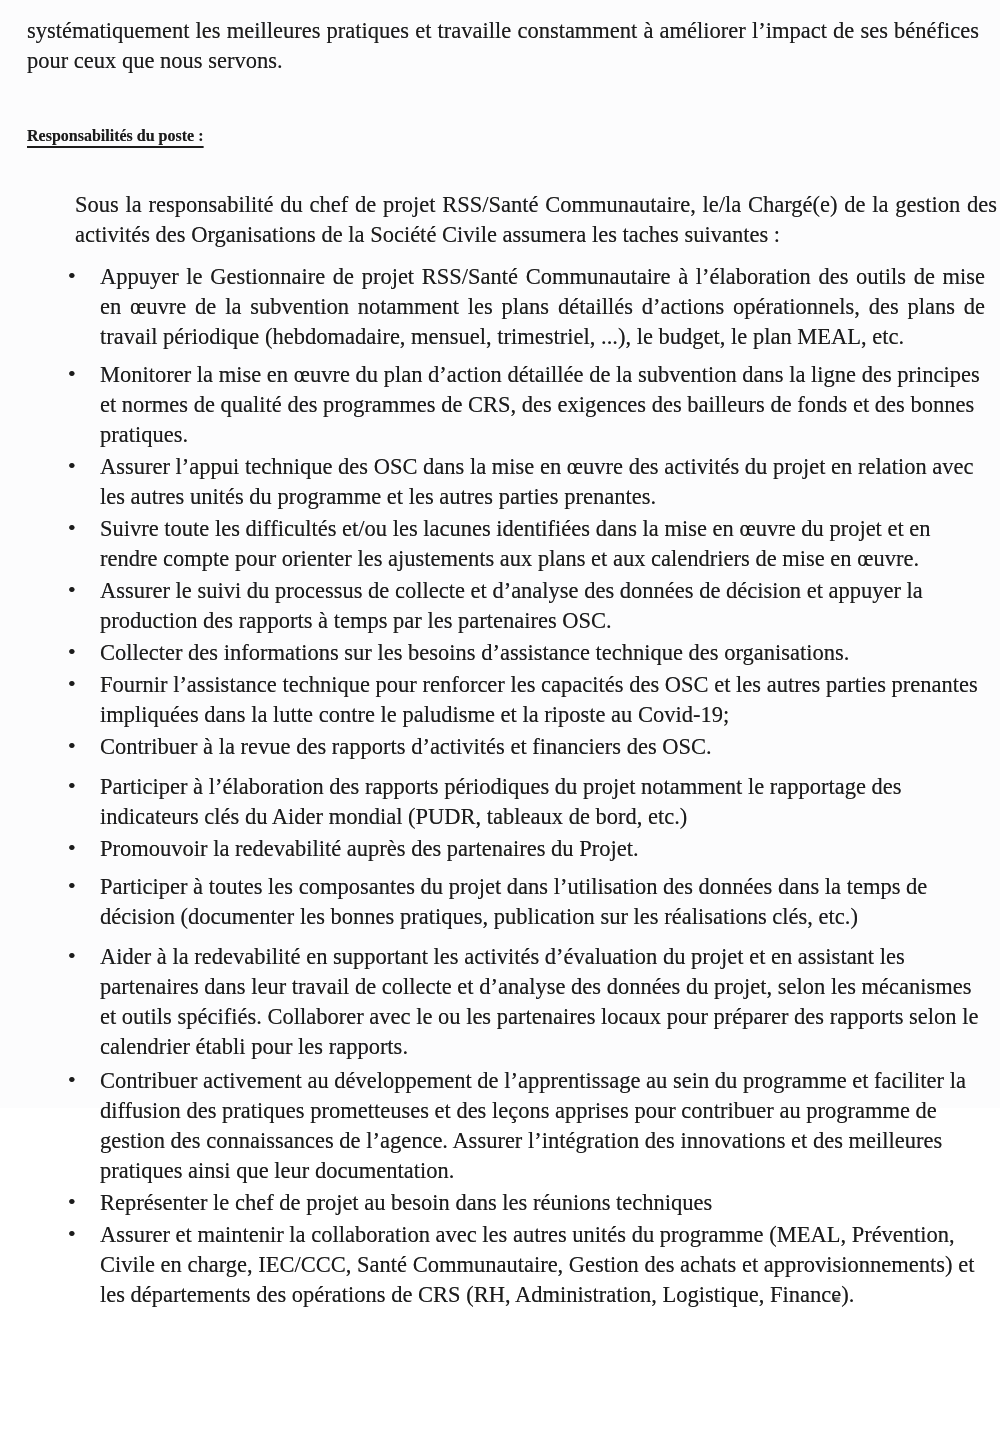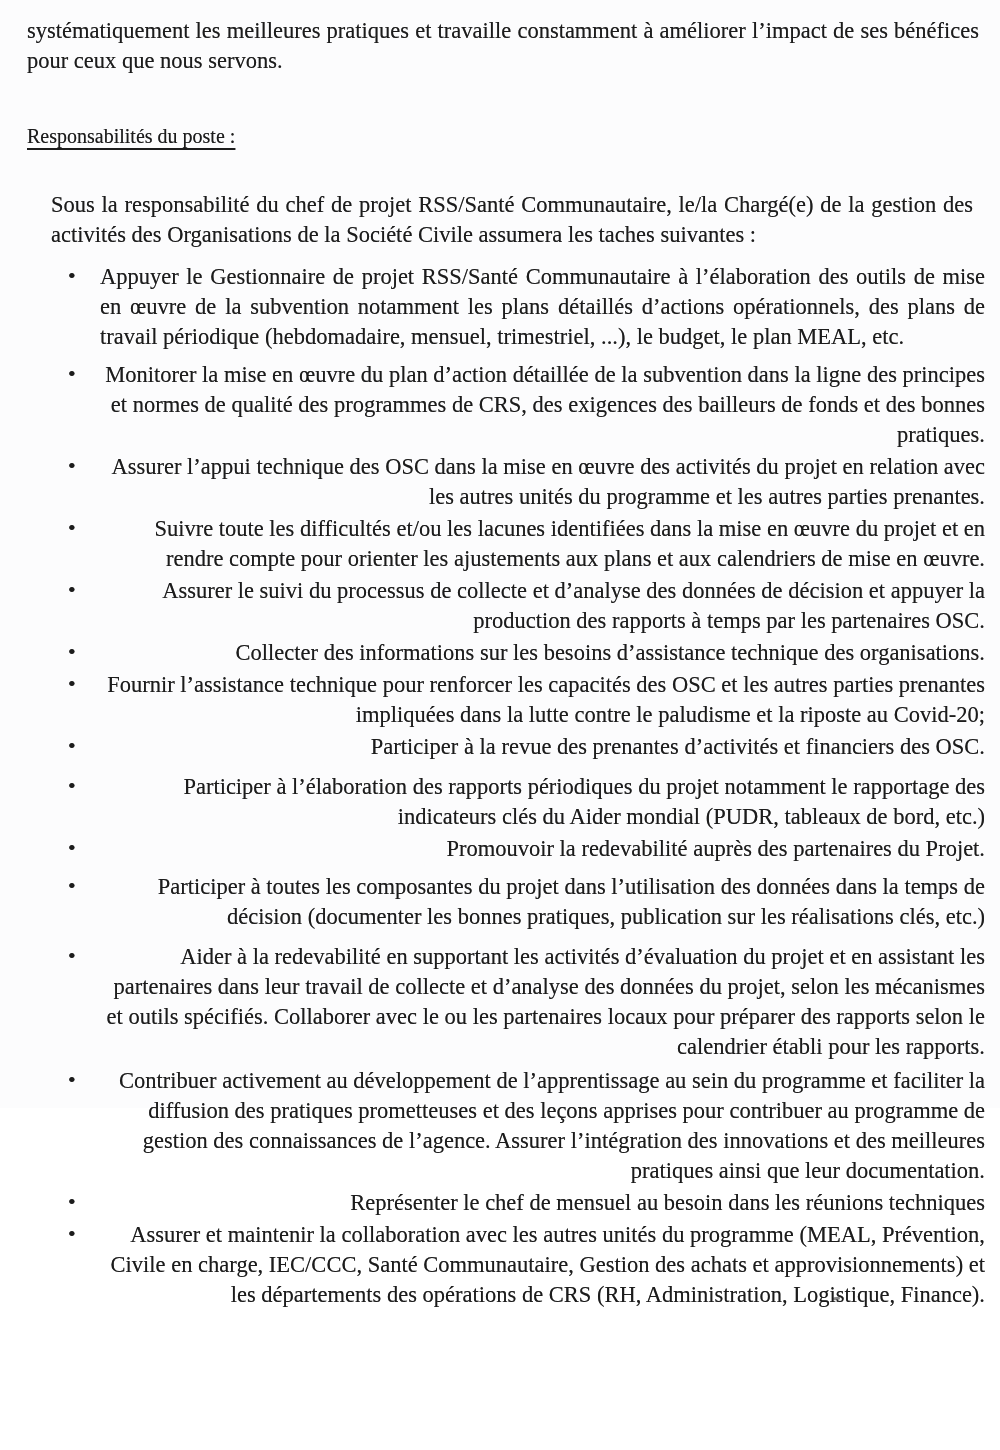--- a/index.html
+++ b/index.html
@@ -27,30 +27,30 @@
     line-height: 30px;
     
     text-shadow: 0 0 0.5px rgba(20,20,20,0.55);
   }
   .intro {
     width: 952px;
     text-align: justify;
   }
   .heading {
     margin-top: 44px;
-    font-size: 20px;
+    font-size: 16px;
     line-height: 32px;
-    font-weight: normal;
+    font-weight: bold;
     text-decoration: underline;
     text-decoration-thickness: 2px;
     text-underline-offset: 5px;
   }
   .lead {
     margin-top: 38px;
-    margin-left: 24px;
+    margin-left: 48px;
     width: 922px;
     text-align: justify;
   }
   ul.resp-list {
     list-style: none;
     margin-top: 12px;
   }
   li.resp-item {
     position: relative;
     padding-left: 73px;
@@ -59,21 +59,21 @@
   li.resp-item .bullet {
     position: absolute;
     left: 41px;
     top: -1px;
     font-size: 22px;
     line-height: 30px;
   }
   li.resp-item .resp-text {
     display: block;
     width: 885px;
-    text-align: right;
+    text-align: left;
   }
   li.resp-item.justify .resp-text { text-align: justify; }
   li.resp-item.gap4  { margin-bottom: 4px; }
   li.resp-item.gap8  { margin-bottom: 8px; }
   li.resp-item.gap10 { margin-bottom: 10px; }
   
   .scan-noise {
     position: absolute;
     left: 833px;
     top: 1297px;
@@ -122,26 +122,26 @@
       <span class="resp-text">Assurer le suivi du processus de collecte et d’analyse des données de décision et appuyer la production des rapports à temps par les partenaires OSC.</span>
     </li>
 
     <li class="resp-item">
       <span class="bullet">•</span>
       <span class="resp-text">Collecter des informations sur les besoins d’assistance technique des organisations.</span>
     </li>
 
     <li class="resp-item">
       <span class="bullet">•</span>
-      <span class="resp-text">Fournir l’assistance technique pour renforcer les capacités des OSC et les autres parties prenantes impliquées dans la lutte contre le paludisme et la riposte au Covid-20;</span>
+      <span class="resp-text">Fournir l’assistance technique pour renforcer les capacités des OSC et les autres parties prenantes impliquées dans la lutte contre le paludisme et la riposte au Covid-19;</span>
     </li>
 
     <li class="resp-item gap10">
       <span class="bullet">•</span>
-      <span class="resp-text">Participer à la revue des prenantes d’activités et financiers des OSC.</span>
+      <span class="resp-text">Contribuer à la revue des rapports d’activités et financiers des OSC.</span>
     </li>
 
     <li class="resp-item">
       <span class="bullet">•</span>
       <span class="resp-text">Participer à l’élaboration des rapports périodiques du projet notamment le rapportage des indicateurs clés du Aider mondial (PUDR, tableaux de bord, etc.)</span>
     </li>
 
     <li class="resp-item gap8">
       <span class="bullet">•</span>
       <span class="resp-text">Promouvoir la redevabilité auprès des partenaires du Projet.</span>
@@ -157,21 +157,21 @@
       <span class="resp-text">Aider à la redevabilité en supportant les activités d’évaluation du projet et en assistant les partenaires dans leur travail de collecte et d’analyse des données du projet, selon les mécanismes et outils spécifiés. Collaborer avec le ou les partenaires locaux pour préparer des rapports selon le calendrier établi pour les rapports.</span>
     </li>
 
     <li class="resp-item">
       <span class="bullet">•</span>
       <span class="resp-text">Contribuer activement au développement de l’apprentissage au sein du programme et faciliter la diffusion des pratiques prometteuses et des leçons apprises pour contribuer au programme de gestion des connaissances de l’agence. Assurer l’intégration des innovations et des meilleures pratiques ainsi que leur documentation.</span>
     </li>
 
     <li class="resp-item">
       <span class="bullet">•</span>
-      <span class="resp-text">Représenter le chef de mensuel au besoin dans les réunions techniques</span>
+      <span class="resp-text">Représenter le chef de projet au besoin dans les réunions techniques</span>
     </li>
 
     <li class="resp-item">
       <span class="bullet">•</span>
       <span class="resp-text">Assurer et maintenir la collaboration avec les autres unités du programme (MEAL, Prévention, Civile en charge, IEC/CCC, Santé Communautaire, Gestion des achats et approvisionnements) et les départements des opérations de CRS (RH, Administration, Logistique, Finance).</span>
     </li>
 
   </ul>
 
   <span class="scan-noise"></span>

